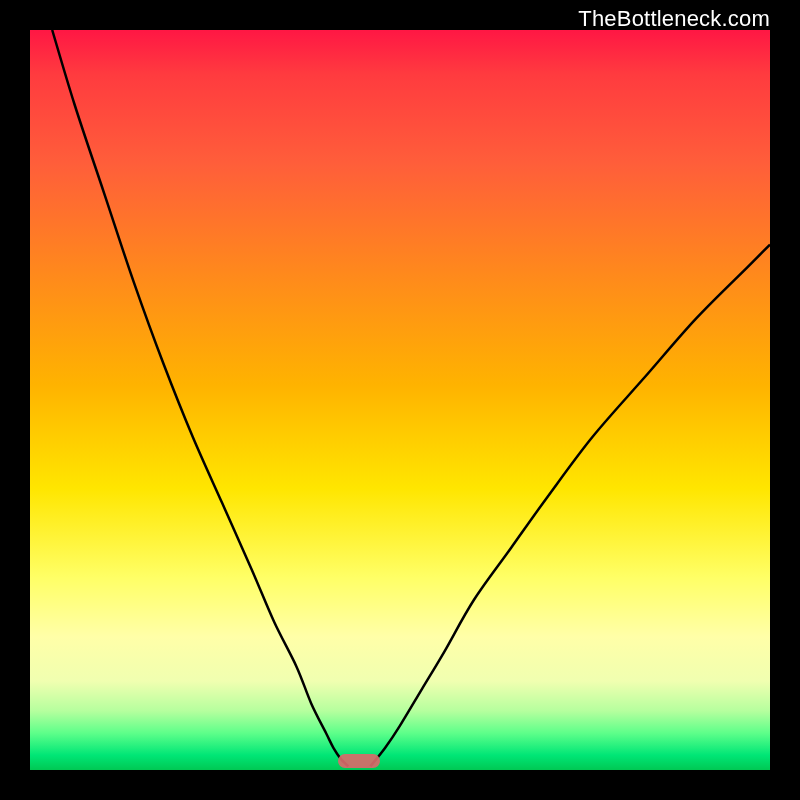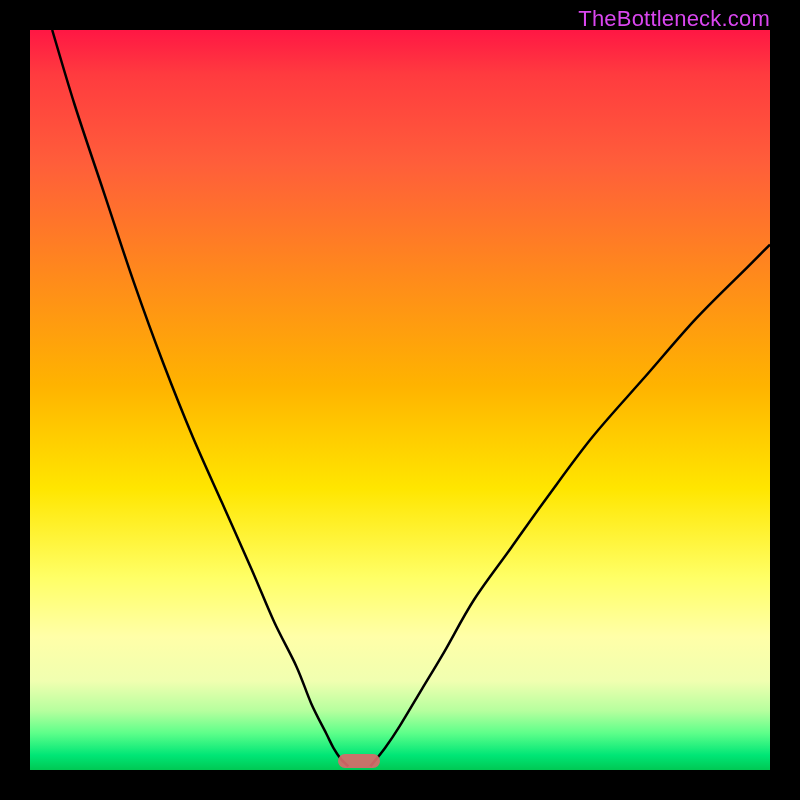--- a/index.html
+++ b/index.html
@@ -48,21 +48,21 @@
     width: 42px;
     height: 14px;
     border-radius: 7px;
     background: #d86a6a;
     opacity: 0.92;
   }
   .watermark {
     position: absolute;
     top: 6px;
     right: 30px;
-    color: #d946ef;
+    color: #ffffff;
     font-size: 22px;
     letter-spacing: 0.2px;
     user-select: none;
   }
   svg.curve {
     position: absolute;
     left: 0;
     top: 0;
     width: 740px;
     height: 740px;

